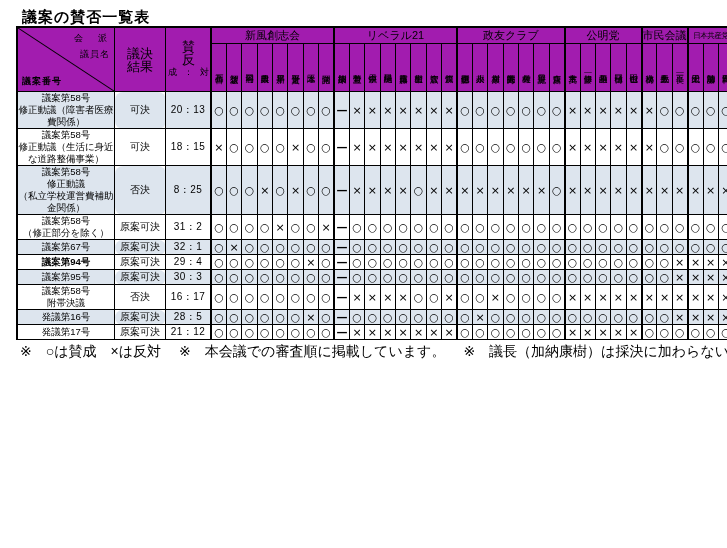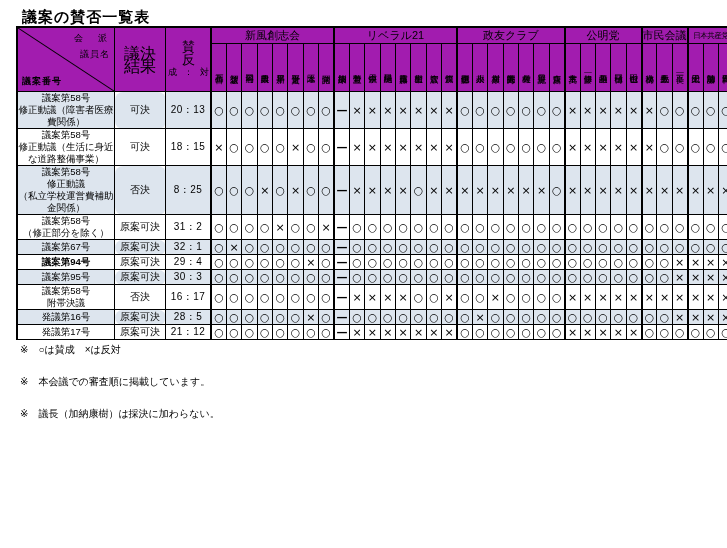--- a/index.html
+++ b/index.html
@@ -17,40 +17,40 @@
   .sep-l{border-left:2px solid #000 !important;}
   .sep-r{border-right:2px solid #000 !important;}
   .thick-top{border-top:2px solid #000 !important;}
 
   .corner{width:96px;height:62px;position:relative;overflow:hidden;}
   .corner .diag{position:absolute;left:0;top:0;width:100%;height:100%;}
   .corner .kaiha{position:absolute;right:4px;top:4px;font-size:9px;letter-spacing:3px;}
   .corner .giin{position:absolute;right:4px;top:20px;font-size:9px;letter-spacing:1px;}
   .corner .gian{position:absolute;left:4px;bottom:3px;font-size:9px;letter-spacing:1px;font-weight:bold;}
 
-  .hd-res{width:50px;font-size:16px;line-height:13px;margin-top:22px;}
+  .hd-res{width:50px;font-size:13px;line-height:13px;margin-top:22px;}
   .hd-cnt{width:44px;font-size:10px;line-height:13px;}
 
   .grp{font-size:11px;height:15px;line-height:15px;}
   .grp.small{font-size:7.5px;letter-spacing:-0.5px;}
 
   .mem{height:47px;padding:1px 0 2px 0;}
   .mem span{display:block;writing-mode:vertical-rl;text-orientation:upright;font-size:8.5px;line-height:9.5px;letter-spacing:0px;margin:0 auto;height:45px;white-space:nowrap;overflow:hidden;}
 
   .rowlabel{font-size:9.5px;line-height:12px;padding:2px 2px;text-align:center;}
   .result{font-size:10px;border-radius:8px;}
   .count{font-size:10px;letter-spacing:0.5px;}
   .mark{font-size:11px;line-height:1;font-family:"DejaVu Sans",sans-serif;}
   .mark.chair{font-weight:bold;}
 
   tr.shade td{background:#dde5ee;}
   tr.plain td{background:#ffffff;}
   thead td{background:#a21caf;}
 
-  .footer{margin-top:3px;font-size:10px;padding-left:4px;display:flex;gap:18px;flex-direction:column;}
+  .footer{margin-top:3px;font-size:14px;padding-left:4px;display:flex;gap:18px;}
   .footer span{white-space:nowrap;}
 </style>
 </head>
 <body>
 
 <div class="page">
 
   <div class="topbar">
     <div class="doc-title">議案の賛否一覧表</div>
   </div>

